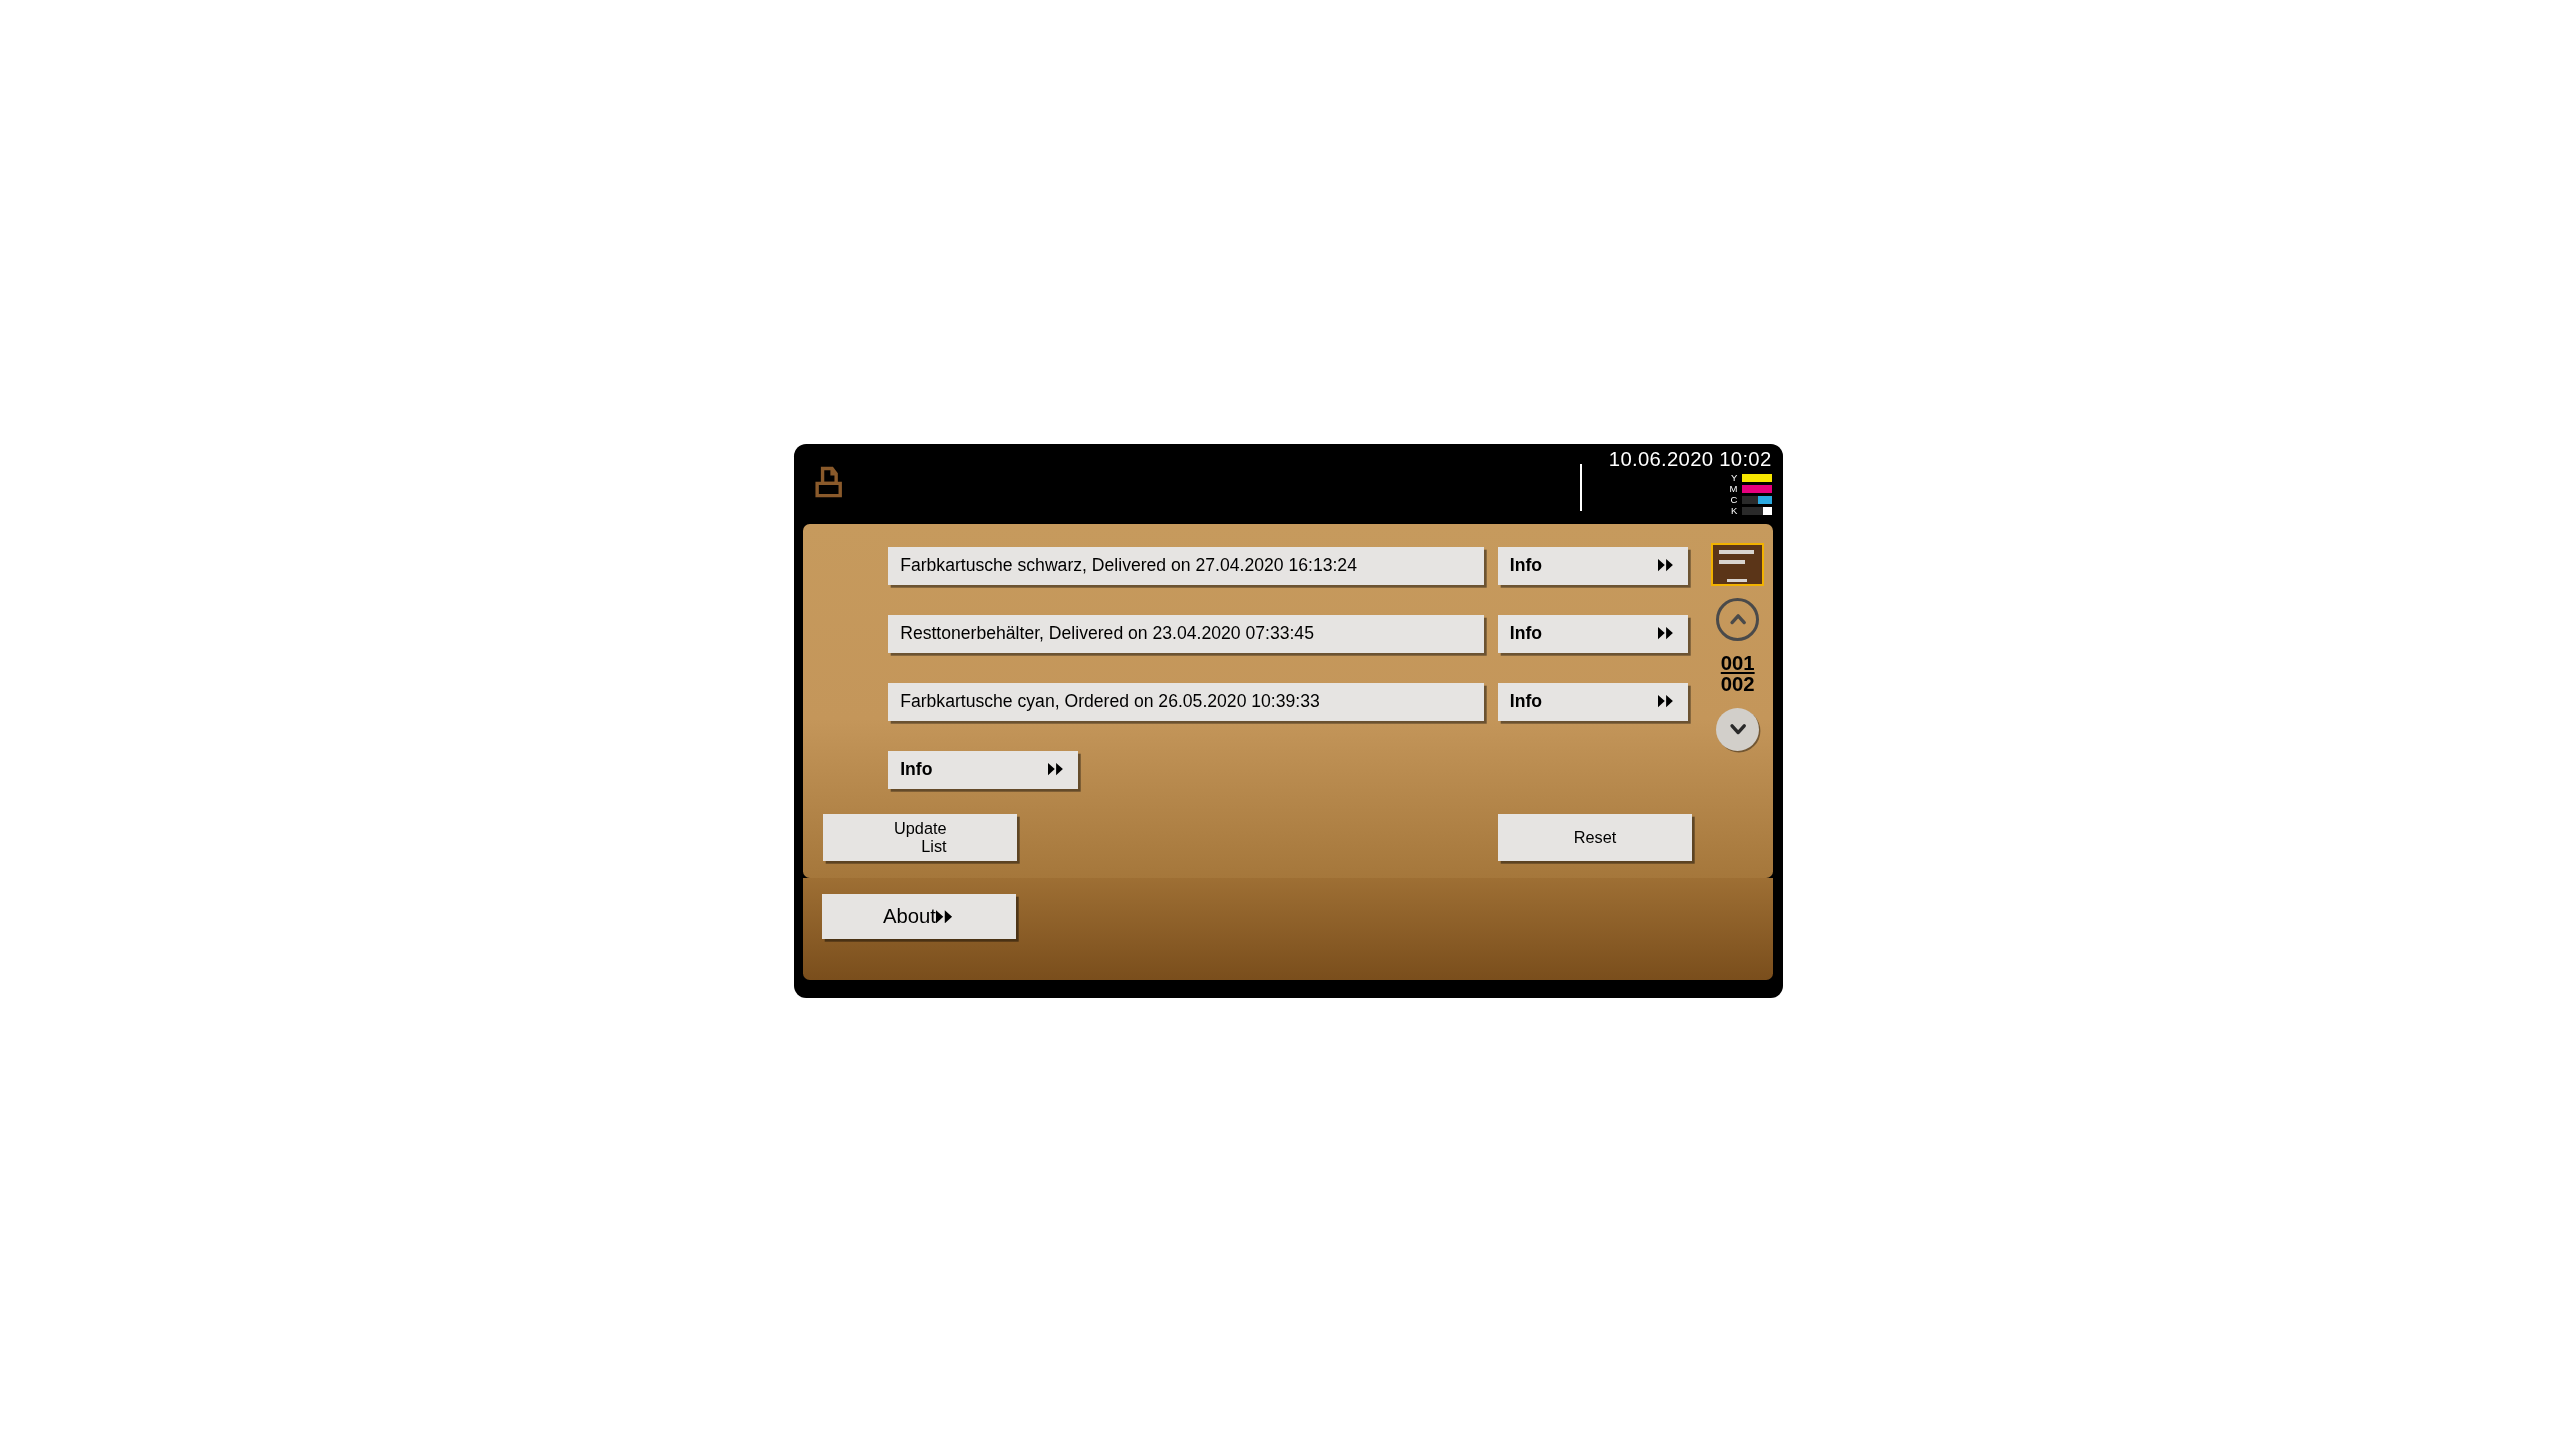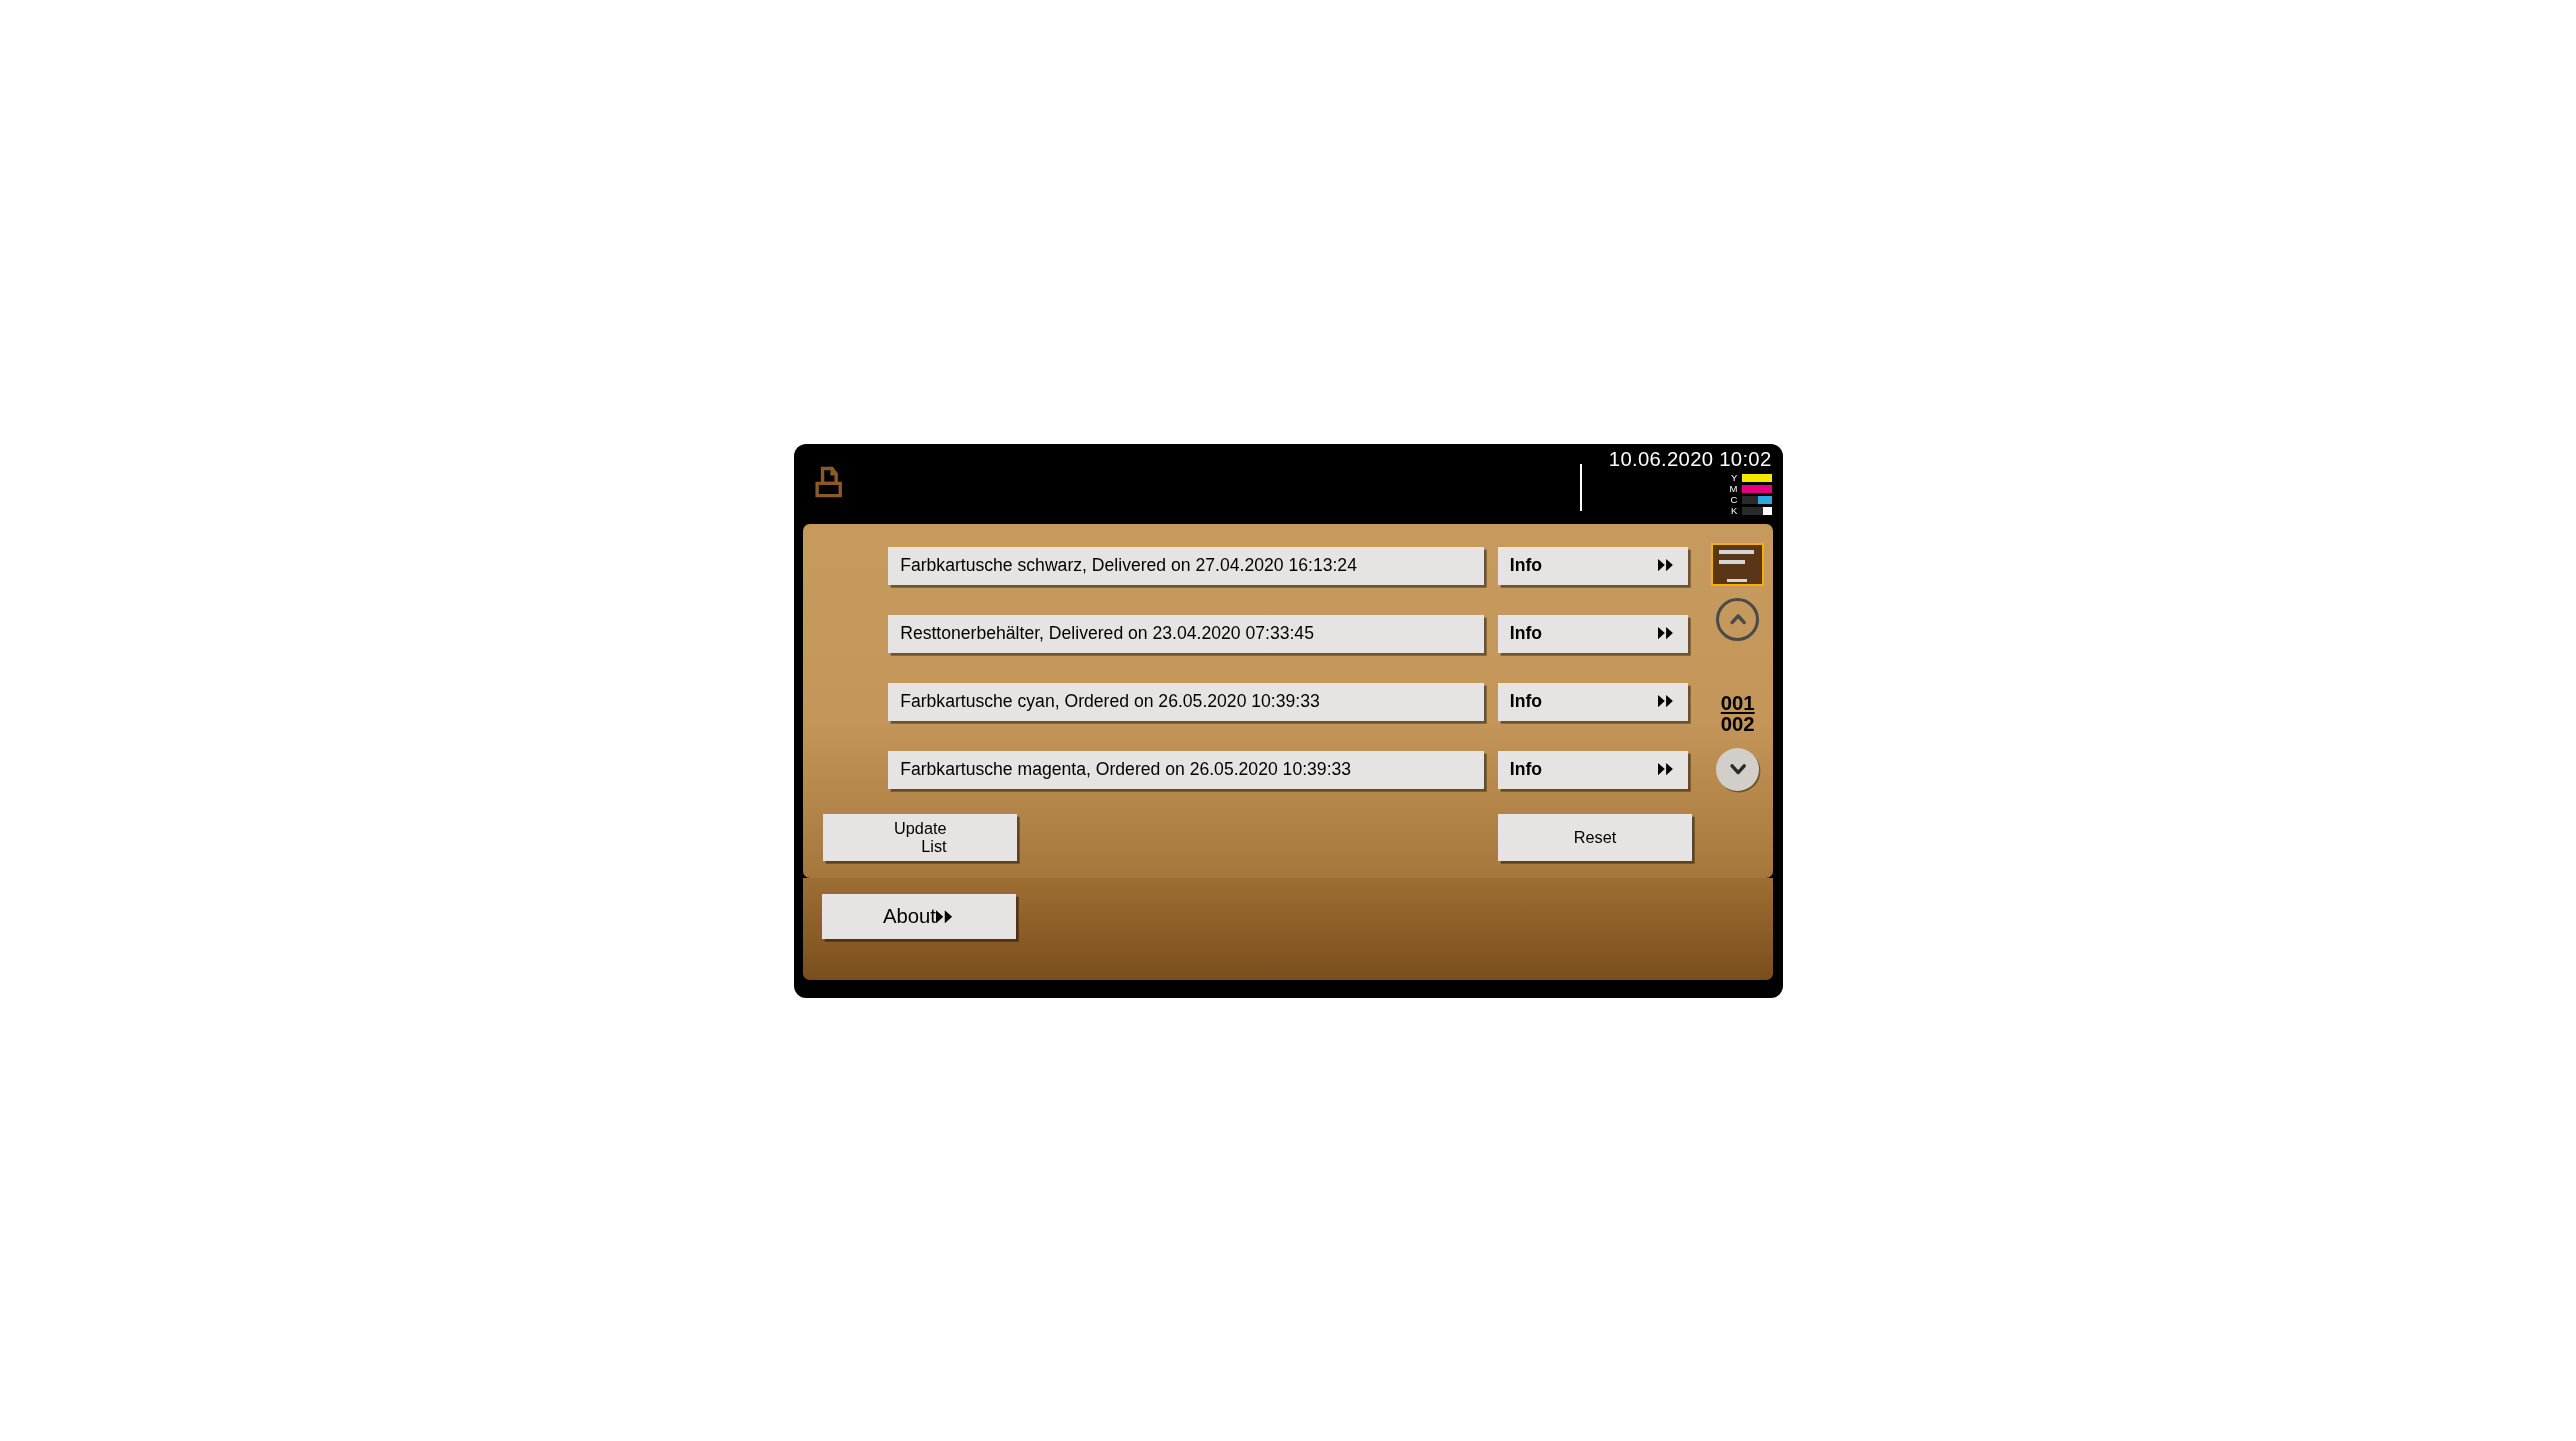--- a/index.html
+++ b/index.html
@@ -148,21 +148,21 @@
 
   .nav-circle {
     width: 43px; height: 43px; border-radius: 50%;
     display:flex; align-items:center; justify-content:center;
     cursor:pointer;
   }
   .nav-up   { border: 3.4px solid #4a4a4a; background: transparent; }
   .nav-down { background: #d2cfca; box-shadow: 1.4px 1.4px 0 rgba(0,0,0,.4);}
   .nav-circle svg { display:block; }
 
-  .pager { text-align:center; font-size:20.3px; font-weight:700; color:#000; line-height:1.05;margin-top:40px; }
+  .pager { text-align:center; font-size:20.3px; font-weight:700; color:#000; line-height:1.05; }
   .pager .cur { text-decoration: underline; text-underline-offset:2px; }
 
   
   .footer-strip {
     position:absolute;
     left:9.5px; right:9.5px; top:434px;
     height:102px;
     background: linear-gradient(180deg, #9e6f34 0%, #7a4e1c 100%);
     border-radius: 0 0 6.8px 6.8px;
   }
@@ -256,21 +256,20 @@
         <div class="cell info">
           <span>Info</span>
           <span class="ff-icon">
             <svg width="17.6" height="12.2" viewBox="0 0 26 18">
                 <path d="M0 0 L10 9 L0 18 Z M12 0 L22 9 L12 18 Z" fill="#000"></path>
               </svg>
           </span>
         </div>
       </div>
       <div class="row">
-        <div class="cell status">Farbkartusche magenta, Ordered on 26.05.2020 10:39:33</div>
         <div class="cell info">
           <span>Info</span>
           <span class="ff-icon">
             <svg width="17.6" height="12.2" viewBox="0 0 26 18">
                 <path d="M0 0 L10 9 L0 18 Z M12 0 L22 9 L12 18 Z" fill="#000"></path>
               </svg>
           </span>
         </div>
       </div>
     </div>

